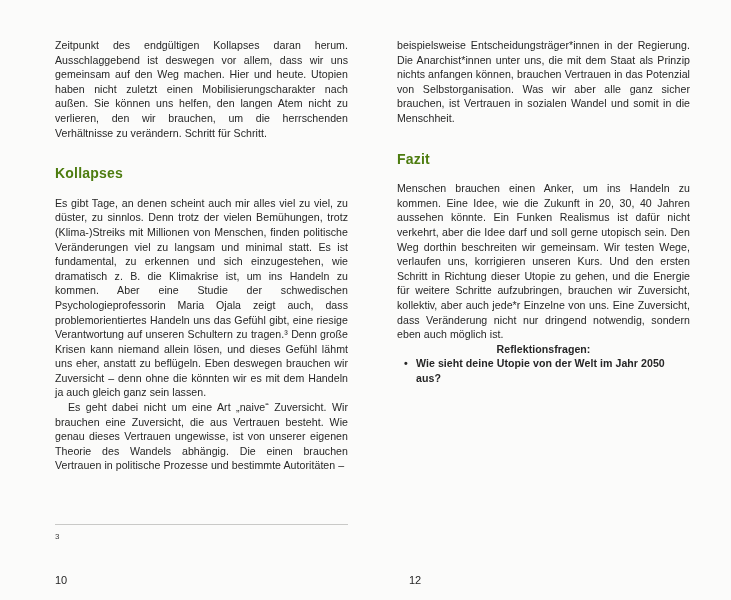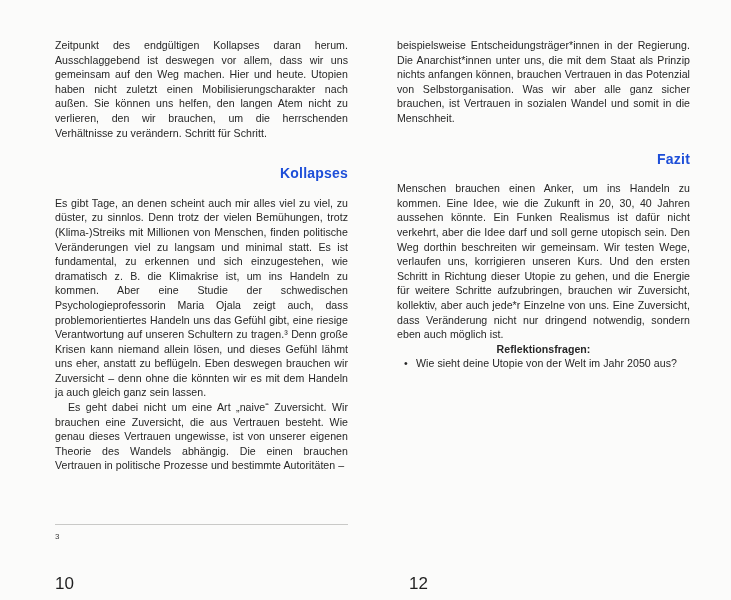--- a/index.html
+++ b/index.html
@@ -27,37 +27,38 @@
   }
   .col-left  { left: 55px; }
   .col-right { left: 397px; }
 
   .column p { margin: 0; }
 
   .section-heading {
     font-size: 14px;
     font-weight: bold;
     letter-spacing: 0.2px;
-    color: #1d4ed8;
-    text-align: right;
+    color: #4d7c0f;
+    text-align: left;
     margin: 26px 0 15px 0;
   }
   .para-indent { text-indent: 13px; }
 
   .subhead {
     font-weight: bold;
     text-align: center;
     margin: 15px 0 10px 0;
   }
 
   ul.questions {
     list-style: none;
     margin: 0;
     padding: 0 0 0 7px;
     text-align: left;
+    font-weight: bold;
   }
   ul.questions li {
     position: relative;
     padding-left: 12px;
     margin-bottom: 3px;
   }
   ul.questions li::before {
     content: "\2022";
     position: absolute;
     left: 0;
@@ -81,21 +82,21 @@
     flex: 0 0 16px;
   }
   .footnote .fn-text {
     flex: 1;
     word-break: normal;
   }
 
   .pagenum {
     position: absolute;
     top: 574px;
-    font-size: 17px;
+    font-size: 11px;
     color: #1f1f1f;
   }
   .pagenum-left  { left: 55px; }
   .pagenum-right { left: 409px; }
 </style>
 </head>
 <body>
 
 <div class="column col-left">
   <p>Zeitpunkt des endgültigen Kollapses daran herum. Ausschlaggebend ist deswegen vor allem, dass wir uns gemeinsam auf den Weg machen. Hier und heute. Utopien haben nicht zuletzt einen Mobilisierungscharakter nach außen. Sie können uns helfen, den langen Atem nicht zu verlieren, den wir brauchen, um die herrschenden Verhältnisse zu verändern. Schritt für Schritt.</p>

